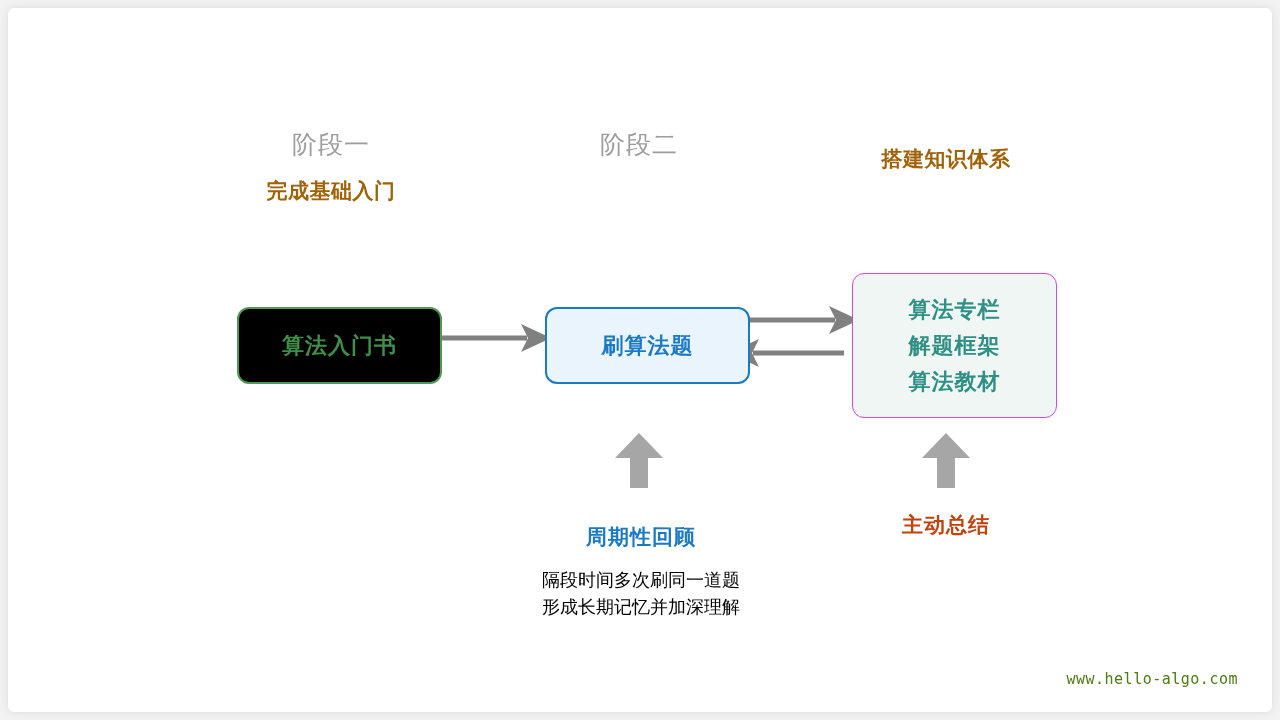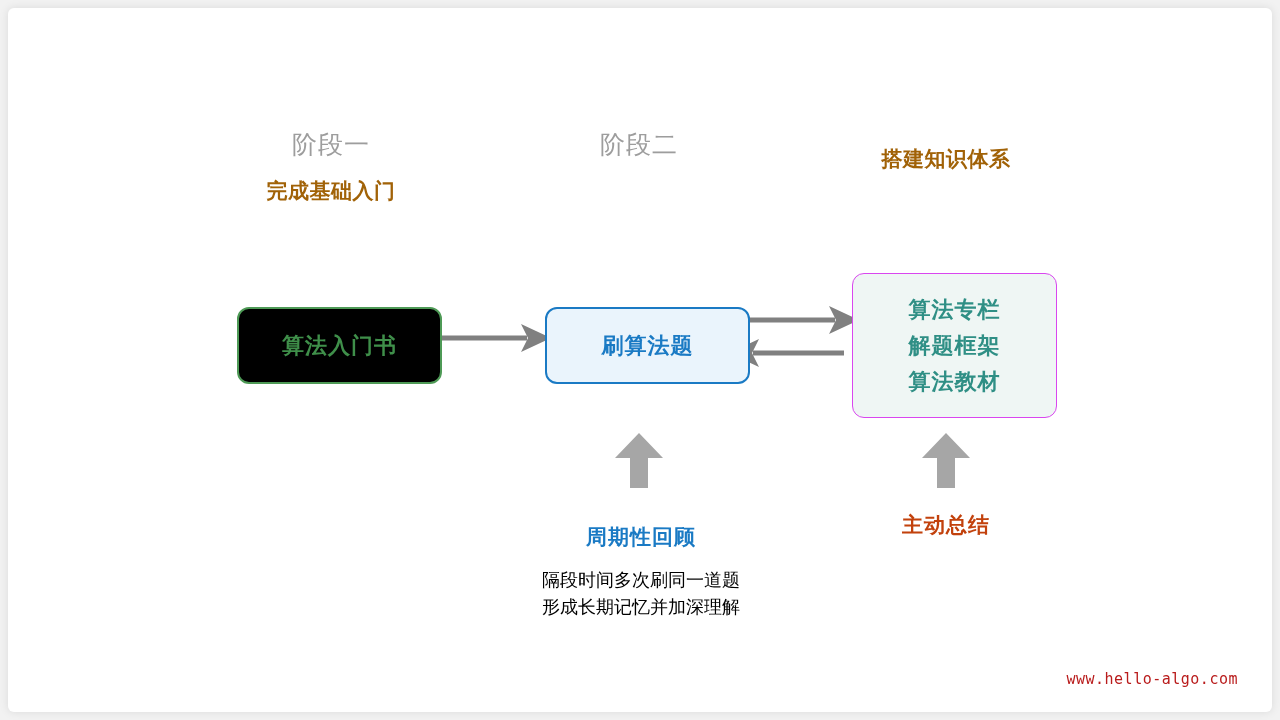--- a/index.html
+++ b/index.html
@@ -135,21 +135,21 @@
   .t-blue { color: #1a7ac4; }
   .t-teal { color: #c2410c; }
 
   
   #watermark {
     position: absolute;
     right: 34px;
     bottom: 24px;
     font-family: "DejaVu Sans Mono", "Liberation Mono", monospace;
     font-size: 15px;
-    color: #b91c1c;
+    color: #4d7c0f;
     letter-spacing: 0.5px;
     white-space: nowrap;
   }
 </style>
 </head>
 <body>
 
 <div id="canvas">
   <div id="card">
 

